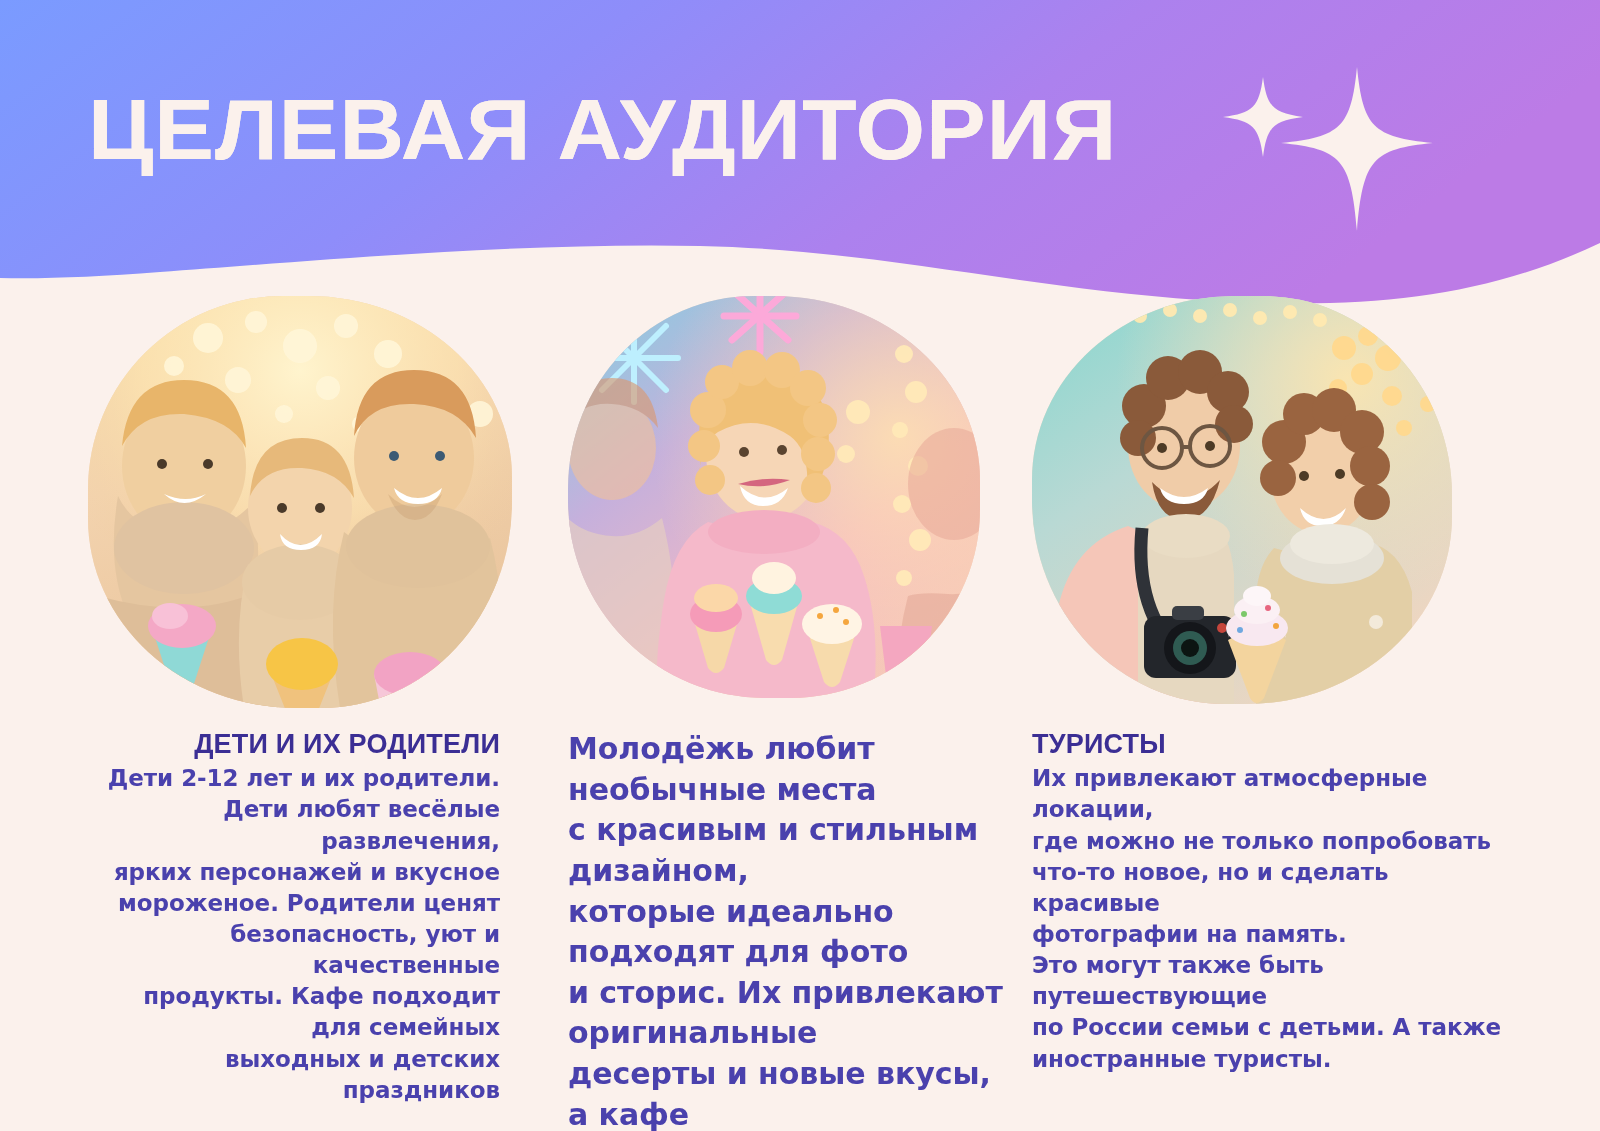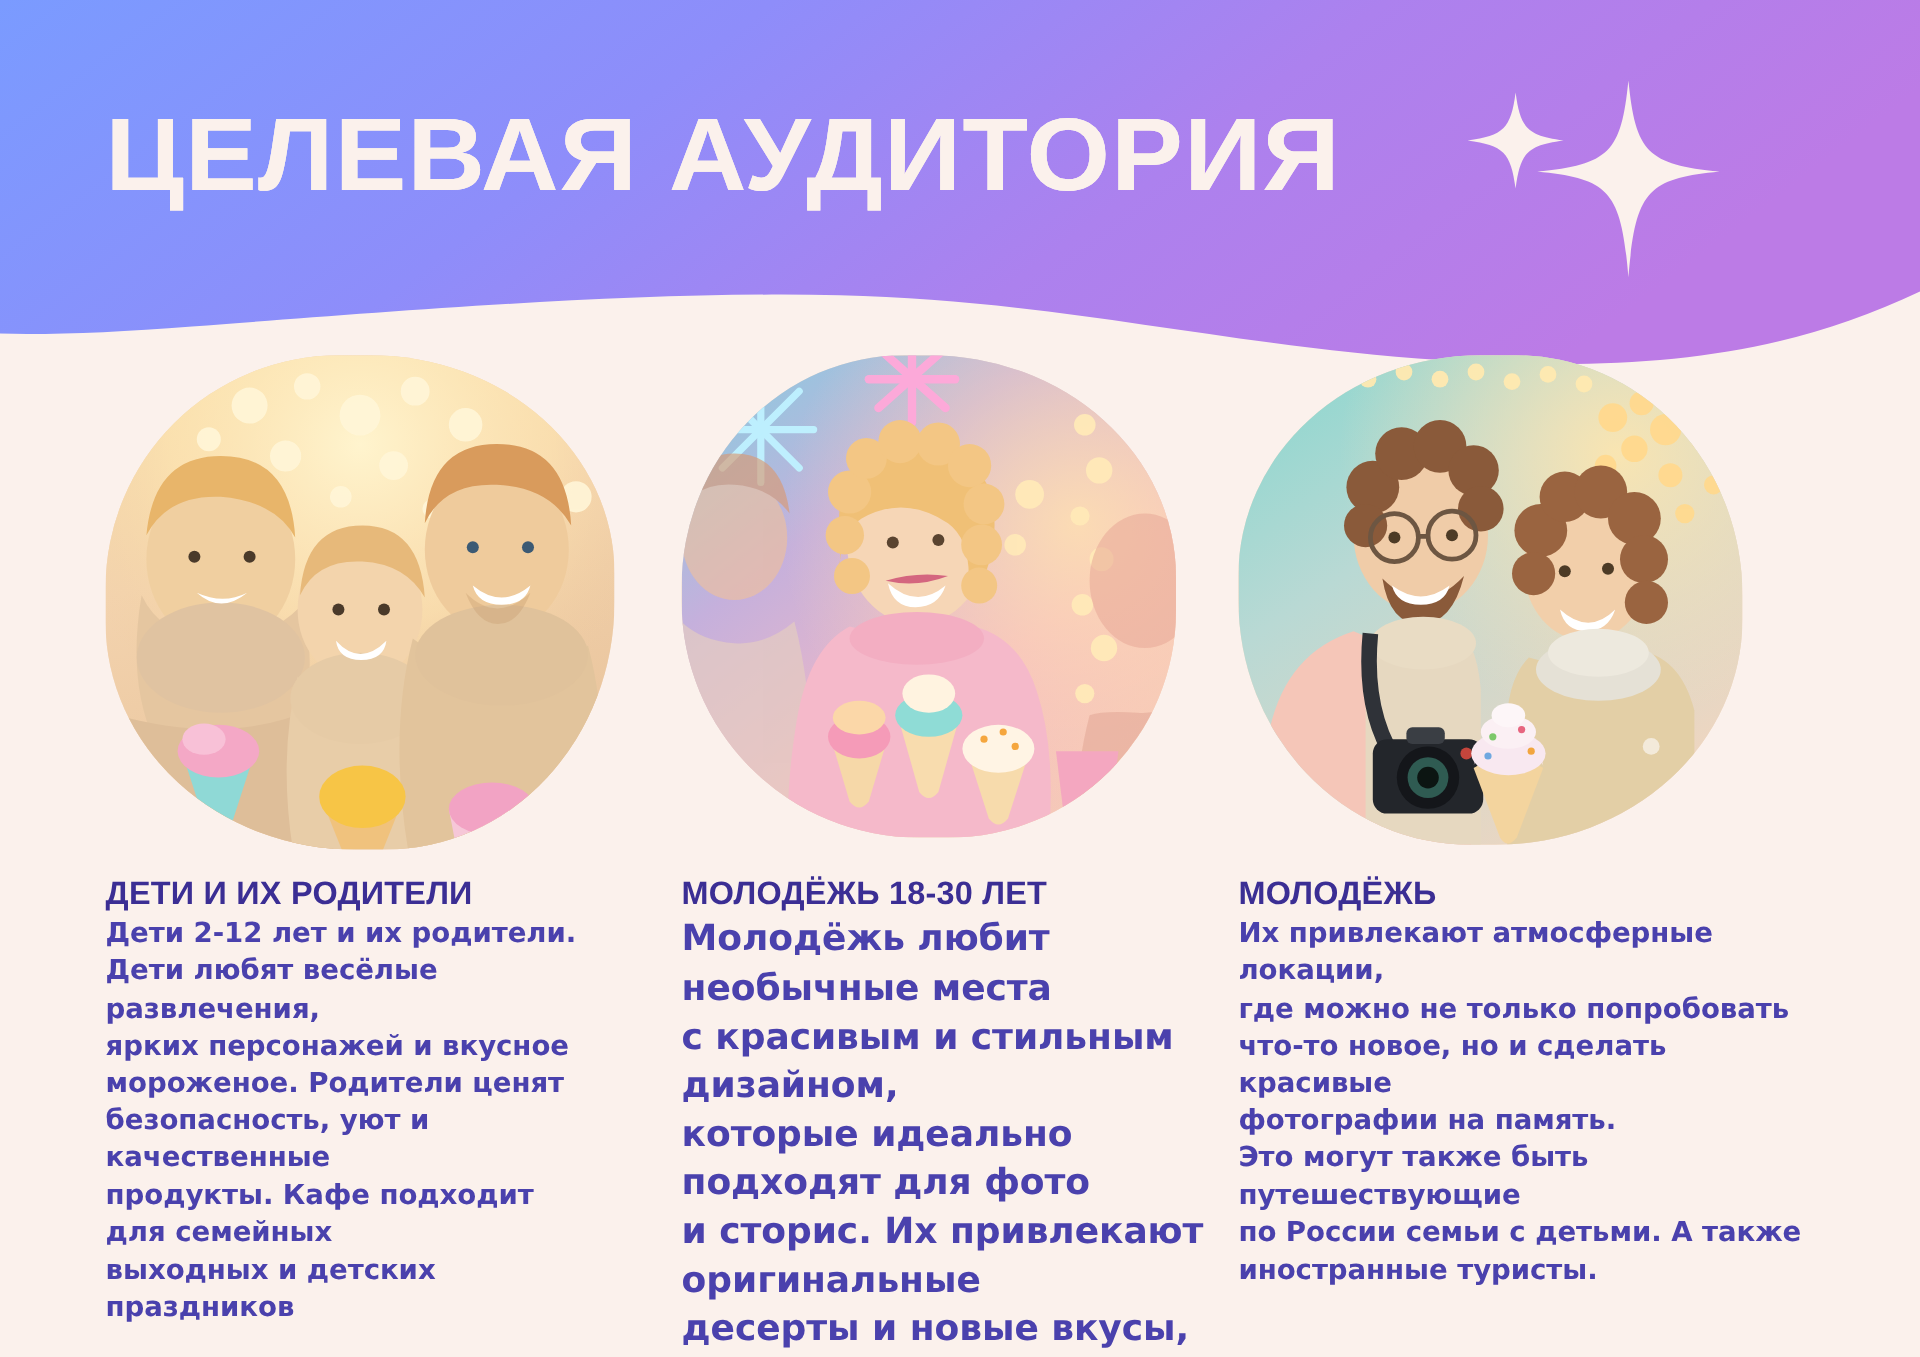--- a/index.html
+++ b/index.html
@@ -96,21 +96,21 @@
   .photo-2 { width: 412px; height: 402px; border-radius: 45% 50% 46% 48% / 48% 46% 47% 49%; }
   .photo-3 { width: 420px; height: 408px; border-radius: 48% 45% 49% 46% / 45% 49% 46% 50%; }
 
   .photo svg { display:block; width:100%; height:100%; }
 
   
   .txt {
     position: absolute;
     top: 729px;
   }
-  .txt-1 { left: 88px; width: 412px; }
+  .txt-1 { left: 88px; width: 412px; text-align: right; }
   .txt-2 { left: 568px; width: 452px; }
   .txt-3 { left: 1032px; width: 470px; }
 
   .col-head {
     margin: 0 0 4px 0;
     font-size: 27px;
     line-height: 1.12;
     font-weight: 700;
     letter-spacing: 0.2px;
     color: #3B2E94;
@@ -461,32 +461,31 @@
     <p class="col-body">Дети 2-12 лет и их родители.
 Дети любят весёлые развлечения,
 ярких персонажей и вкусное
 мороженое. Родители ценят
 безопасность, уют и качественные
 продукты. Кафе подходит для семейных
 выходных и детских праздников</p>
   </div>
 
   <div class="txt txt-2">
-    <h2 class="col-head">МОЛОДЁЖЬ 18-30 ЛЕТ</h2>
     <p class="col-body">Молодёжь любит необычные места
 с красивым и стильным дизайном,
 которые идеально подходят для фото
 и сторис. Их привлекают оригинальные
 десерты и новые вкусы, а кафе
 становится местом встреч с друзьями,
 общения и отдыха в уютной атмосфере.</p>
   </div>
 
   <div class="txt txt-3">
-    <h2 class="col-head">МОЛОДЁЖЬ</h2>
+    <h2 class="col-head">ТУРИСТЫ</h2>
     <p class="col-body">Их привлекают атмосферные локации,
 где можно не только попробовать
 что-то новое, но и сделать красивые
 фотографии на память.
 Это могут также быть путешествующие
 по России семьи с детьми. А также
 иностранные туристы.</p>
   </div>
 
 </div>

